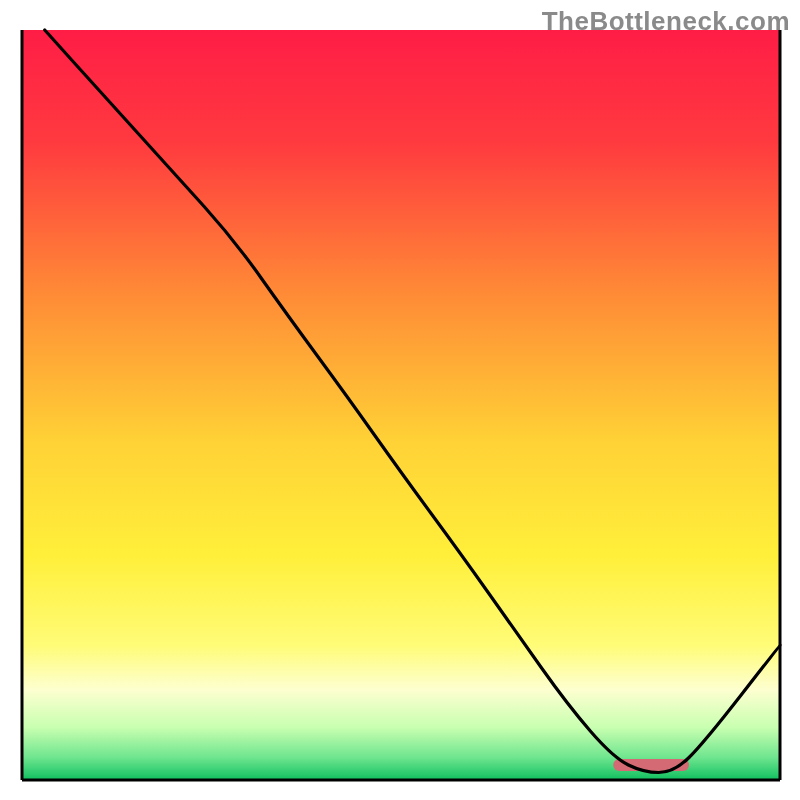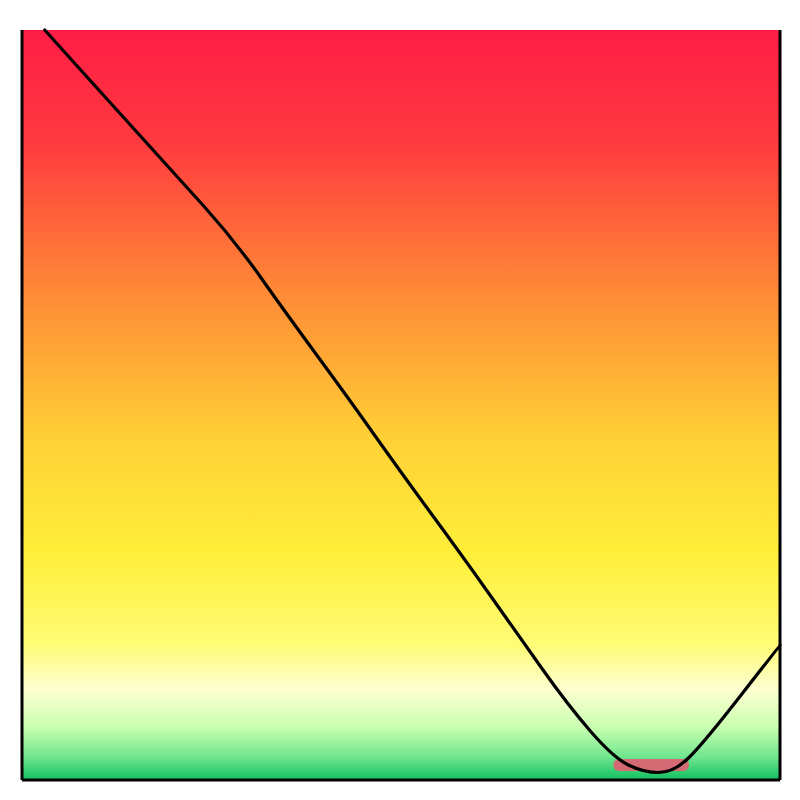--- a/index.html
+++ b/index.html
@@ -28,20 +28,21 @@
   svg.plot {
     position: absolute;
     left: 0;
     top: 0;
   }
 </style>
 </head>
 <body>
 
 <div class="chart-container">
+  <div class="watermark">TheBottleneck.com</div>
 
   <svg class="plot" width="800" height="800" viewBox="0 0 800 800">
     <defs>
       <linearGradient id="bg-grad" x1="0" y1="0" x2="0" y2="1">
       <stop offset="0%" stop-color="#ff1d46"></stop>
           <stop offset="15%" stop-color="#ff3a3f"></stop>
           <stop offset="35%" stop-color="#ff8a36"></stop>
           <stop offset="55%" stop-color="#ffd236"></stop>
           <stop offset="70%" stop-color="#ffef3a"></stop>
           <stop offset="82%" stop-color="#fffc77"></stop>

